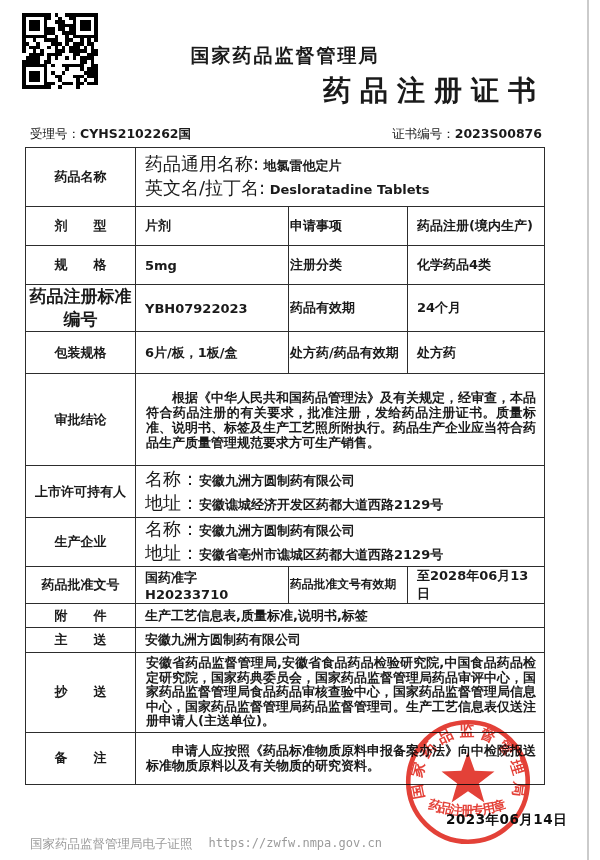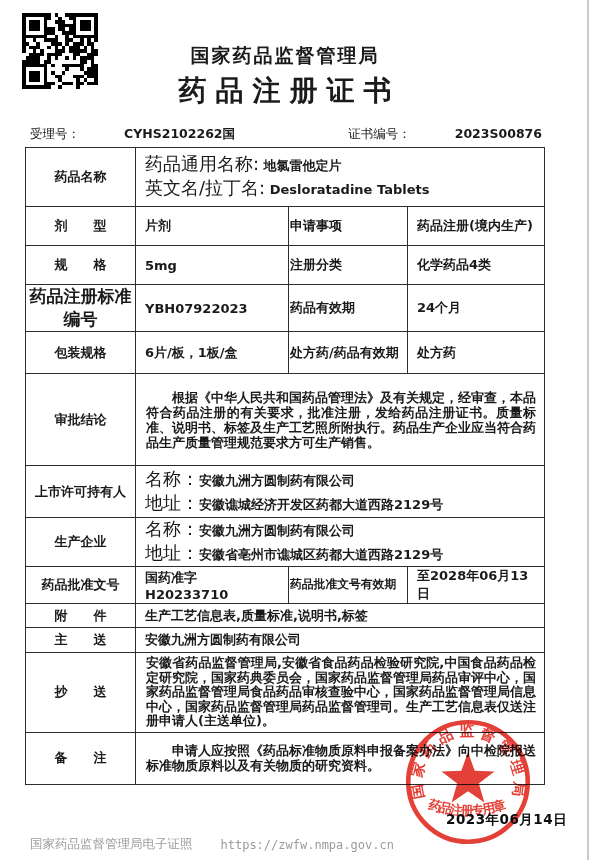--- a/index.html
+++ b/index.html
@@ -22,32 +22,32 @@
     position: absolute; left: 22px; top: 13px;
     width: 76px; height: 76px;
   }
   .agency-title {
     position: absolute; left: 25px; top: 43px; width: 520px;
     text-align: center;
     font-size: 19px; font-weight: bold; letter-spacing: 2px;
   }
   .cert-title {
     position: absolute; left: 25px; top: 72px; width: 520px;
-    text-align: center;
+    text-align: right;
     font-family: "DejaVu Serif", "Liberation Serif", serif;
     font-size: 28px; font-weight: 600;
     letter-spacing: 9px; text-indent: 9px;
   }
   .meta-row {
     position: absolute; left: 30px; top: 126px; width: 512px;
     display: flex; justify-content: space-between; align-items: baseline;
     font-size: 12.5px;
   }
   .meta-label { font-weight: normal; }
-  .meta-value { font-weight: bold; margin-left: 44px; }
+  .meta-value { font-weight: bold; }
 
   
   table.cert {
     position: absolute; left: 25px; top: 147px;
     width: 520px;
     border-collapse: collapse;
     table-layout: fixed;
   }
   table.cert td {
     border: 1px solid #2d2d2d;
@@ -99,21 +99,21 @@
   .seal-date {
     position: absolute; left: 446px; top: 811px;
     font-size: 13.5px; font-weight: bold; color: #0d0d0d;
     letter-spacing: 0.5px;
     z-index: 5;
   }
 
   
   .footer {
     position: absolute; left: 30px; top: 836px;
-    display: flex; gap: 28px; align-items: center;
+    display: flex; gap: 16px; align-items: flex-start;
     color: #9b9b9b; font-size: 12.5px;
     white-space: nowrap;
   }
   .footer .mono { font-family: "DejaVu Sans Mono", "Liberation Mono", monospace; font-size: 12px; }
 </style>
 </head>
 <body>
 
 <div class="page">
 

